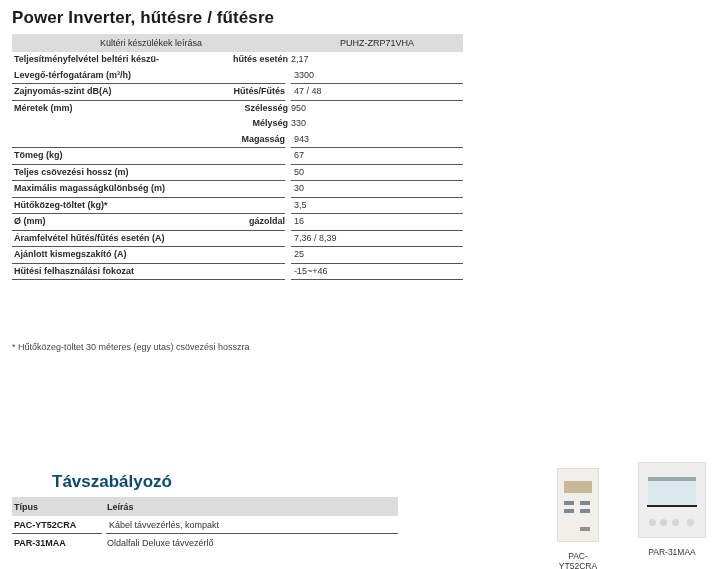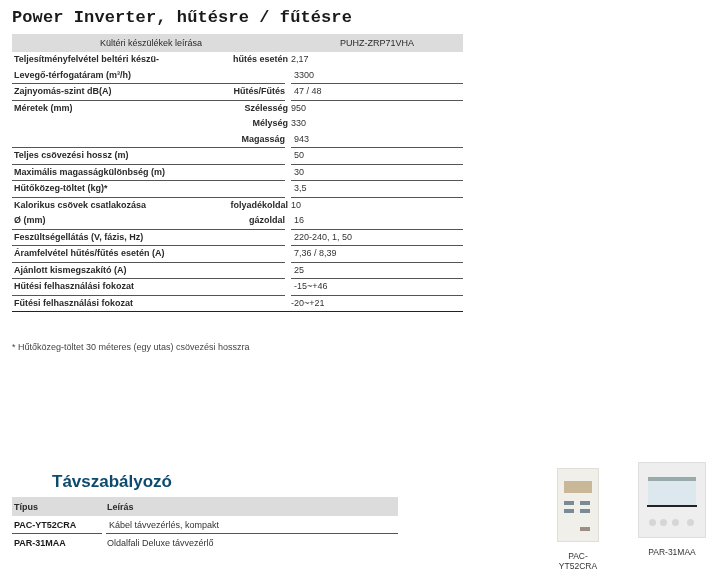--- a/index.html
+++ b/index.html
@@ -1,18 +1,18 @@
 <!DOCTYPE html>
 <html><head>
 <meta charset="utf-8">
 <style>
   html, body { margin:0; padding:0; background:#ffffff; }
   body { width:720px; height:569px; position:relative; overflow:hidden;
          font-family:"Liberation Sans", sans-serif; color:#1a1a1a; }
-  .title { position:absolute; left:12px; top:8px; font-size:17px; font-weight:bold; color:#1a1a1a; letter-spacing:0.1px;font-family:Liberation Mono, monospace; }
+  .title { position:absolute; left:12px; top:8px; font-size:17px; font-weight:bold; color:#1a1a1a; letter-spacing:0.1px; }
   .spec { position:absolute; left:12px; top:34px; width:451px; border-collapse:collapse; font-size:9px; font-family:"Liberation Sans", sans-serif; }
   .spec td { padding:0 0 0 2px; height:15.5px; vertical-align:middle; white-space:nowrap; line-height:15px; }
   .spec .hdr td { background:#dcdcdc; height:18px; color:#2a2a2a;text-align:center; }
   .spec .c1 { width:161px; }
   .spec .c2 { width:108px;text-align:right; }
   .spec .c3 { }
   .spec .lbl { color:#2a2a2a; font-weight:bold; transform-origin:left; }
   .spec .val { color:#333; padding-left:3px; }
   .spec tr.bl td.c1, .spec tr.bl td.c2 { border-bottom:1px solid #555; }
   .spec tr.bl td.c3 { border-bottom:1px solid #555; }
@@ -73,68 +73,58 @@
     <td class="c1 lbl"></td>
     <td class="c2 cond">Mélység</td>
     <td class="c3 val">330</td>
   </tr>
   <tr class="bl">
     <td class="c1 lbl"></td>
     <td class="c2 cond">Magasság</td>
     <td class="c3 val">943</td>
   </tr>
   <tr class="bl">
+    <td class="c1 lbl">Tömeg (kg)</td>
+    <td class="c2 cond"></td>
+    <td class="c3 val">67</td>
+  </tr>
+  <tr class="bl">
     <td class="c1 lbl">Teljes csövezési hossz (m)</td>
     <td class="c2 cond"></td>
     <td class="c3 val">50</td>
   </tr>
   <tr class="bl">
     <td class="c1 lbl">Maximális magasságkülönbség (m)</td>
     <td class="c2 cond"></td>
     <td class="c3 val">30</td>
   </tr>
   <tr class="bl">
     <td class="c1 lbl">Hűtőközeg-töltet (kg)*</td>
     <td class="c2 cond"></td>
     <td class="c3 val">3,5</td>
   </tr>
-  <tr>
-    <td class="c1 lbl">Kalorikus csövek csatlakozása</td>
-    <td class="c2 cond">folyadékoldal</td>
-    <td class="c3 val">10</td>
-  </tr>
   <tr class="bl">
     <td class="c1 lbl">Ø (mm)</td>
     <td class="c2 cond">gázoldal</td>
     <td class="c3 val">16</td>
-  </tr>
-  <tr class="bl">
-    <td class="c1 lbl">Feszültségellátás (V, fázis, Hz)</td>
-    <td class="c2 cond"></td>
-    <td class="c3 val">220-240, 1, 50</td>
   </tr>
   <tr class="bl">
     <td class="c1 lbl">Áramfelvétel hűtés/fűtés esetén (A)</td>
     <td class="c2 cond"></td>
     <td class="c3 val">7,36 / 8,39</td>
   </tr>
   <tr class="bl">
     <td class="c1 lbl">Ajánlott kismegszakító (A)</td>
     <td class="c2 cond"></td>
     <td class="c3 val">25</td>
   </tr>
   <tr class="bl">
     <td class="c1 lbl">Hűtési felhasználási fokozat</td>
     <td class="c2 cond"></td>
     <td class="c3 val">-15~+46</td>
-  </tr>
-  <tr class="last">
-    <td class="c1 lbl">Fűtési felhasználási fokozat</td>
-    <td class="c2 cond"></td>
-    <td class="c3 val">-20~+21</td>
   </tr>
 </tbody>
   </table>
 
 <div class="note">*  Hűtőközeg-töltet 30 méteres (egy utas) csövezési hosszra</div>
 
 <div class="title2">Távszabályozó</div>
 
 <table class="remote">
   <tbody>

